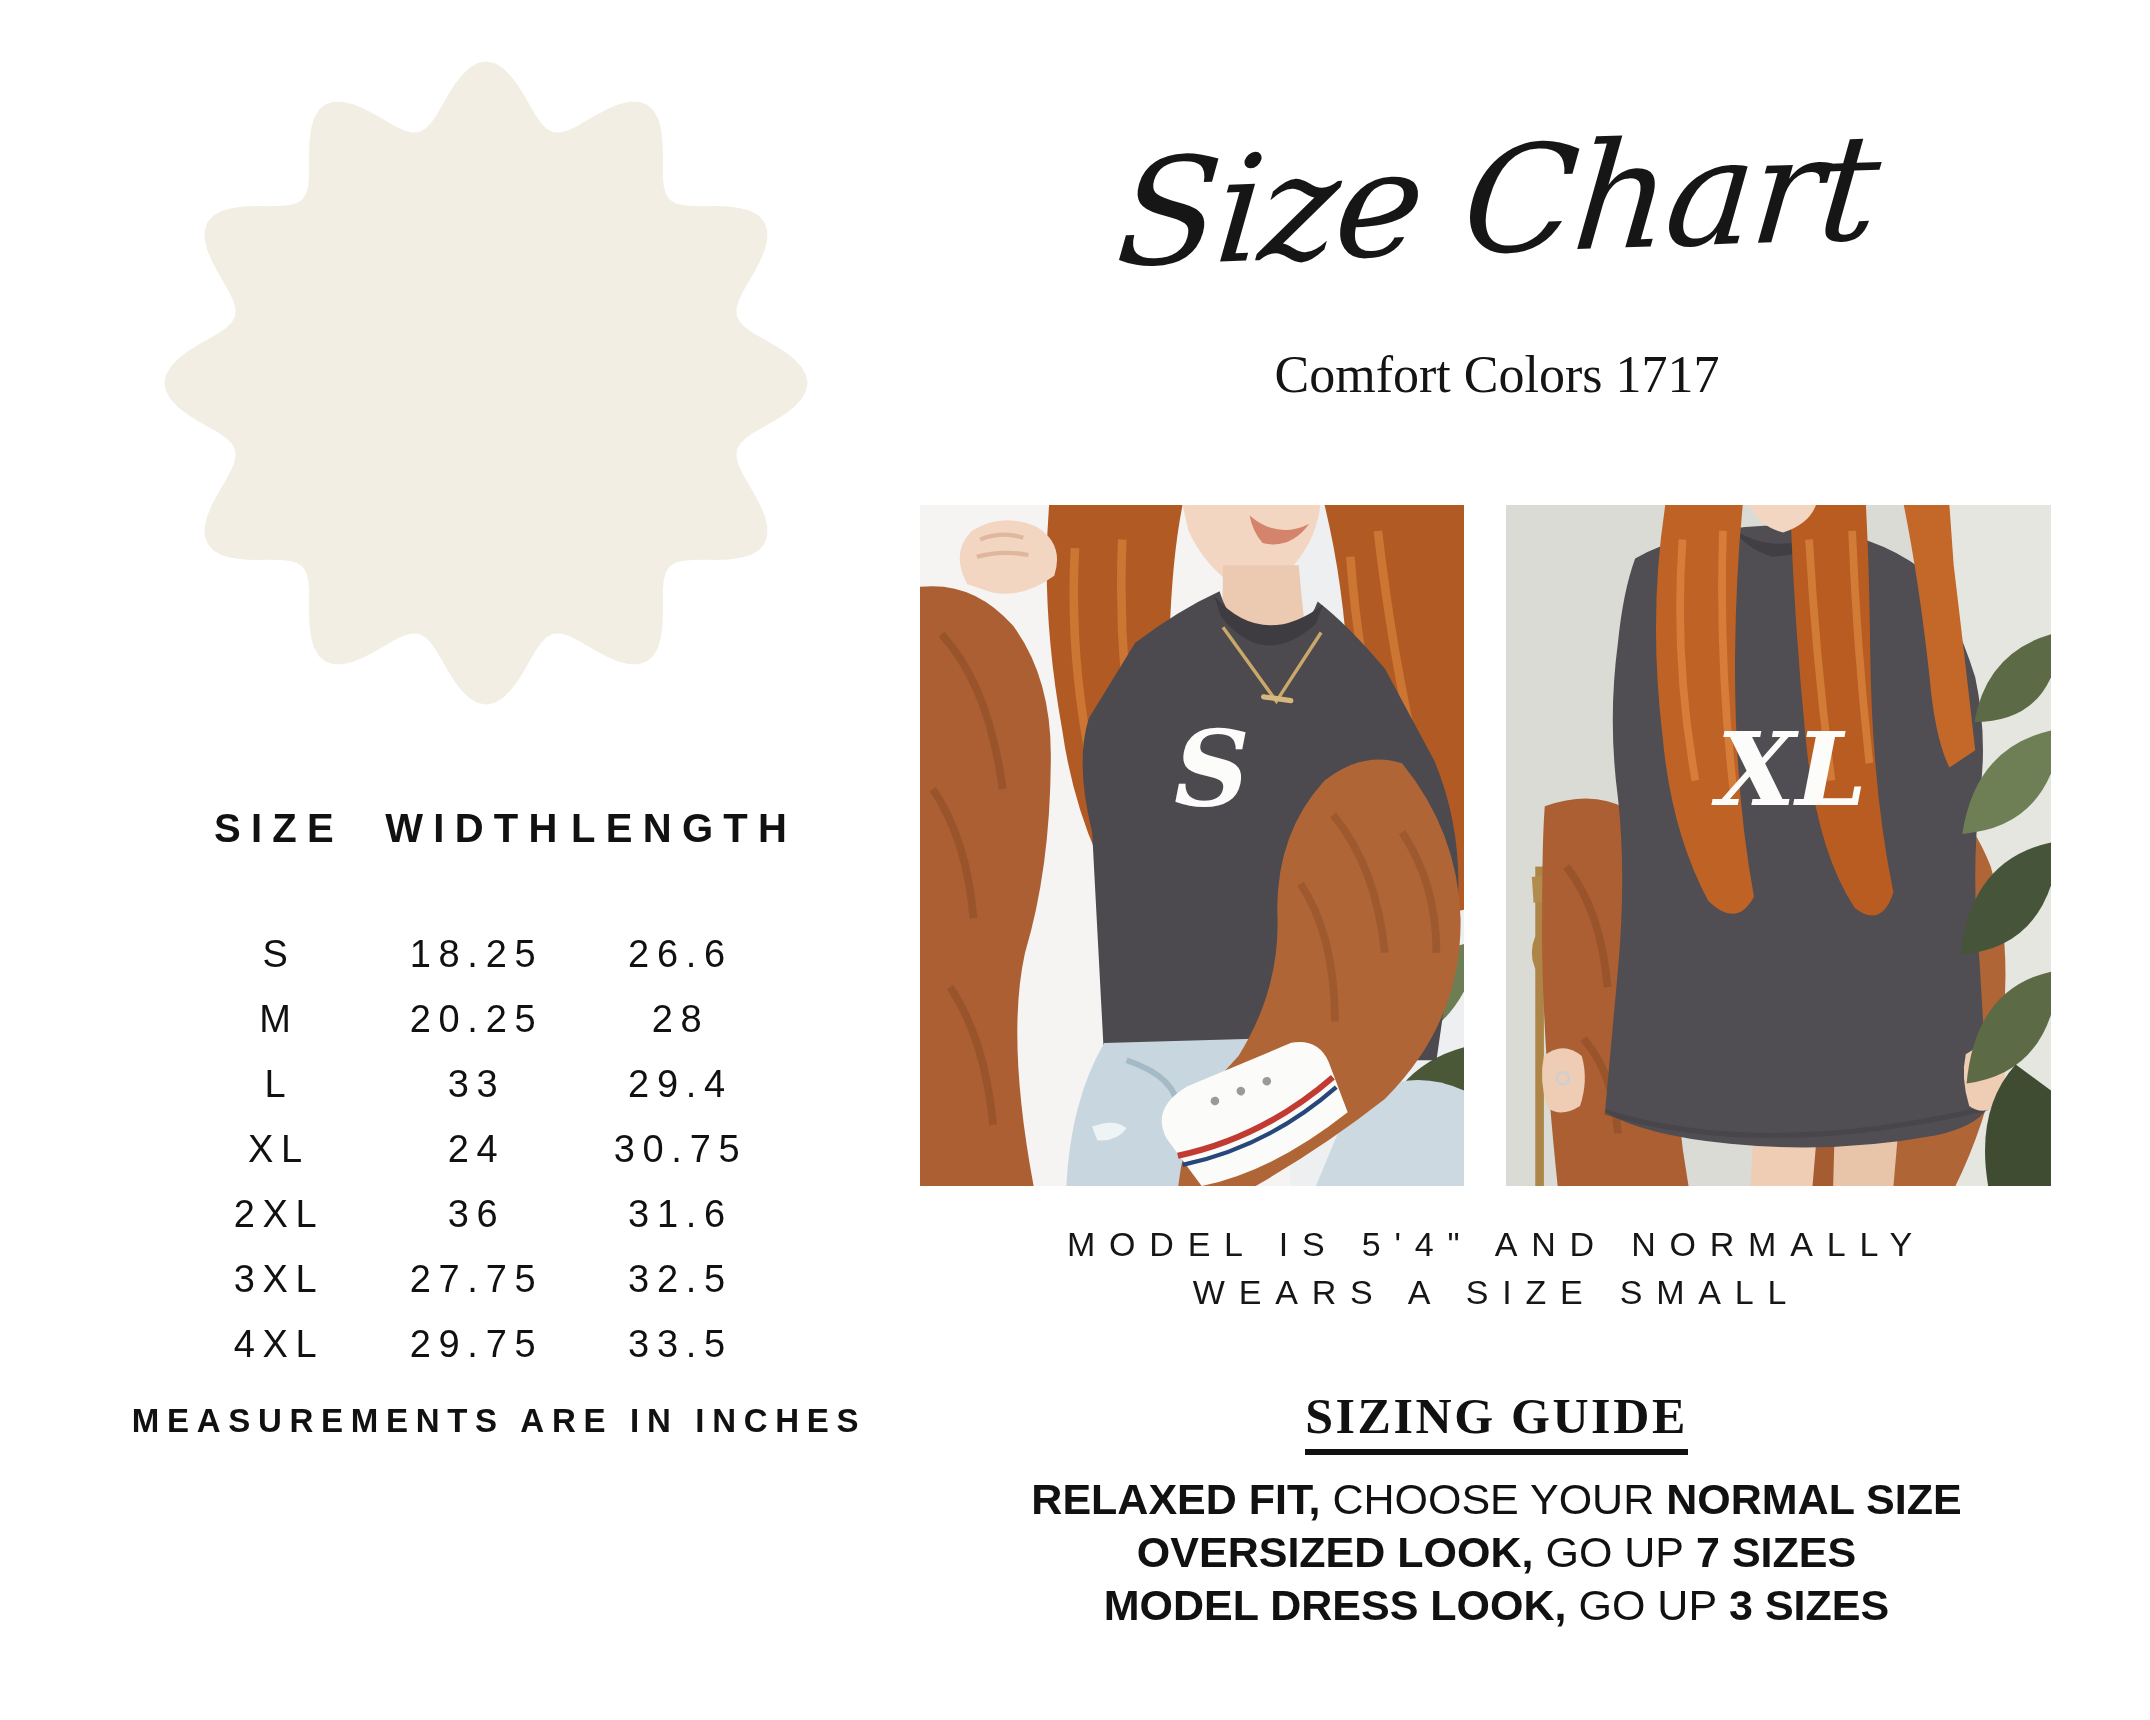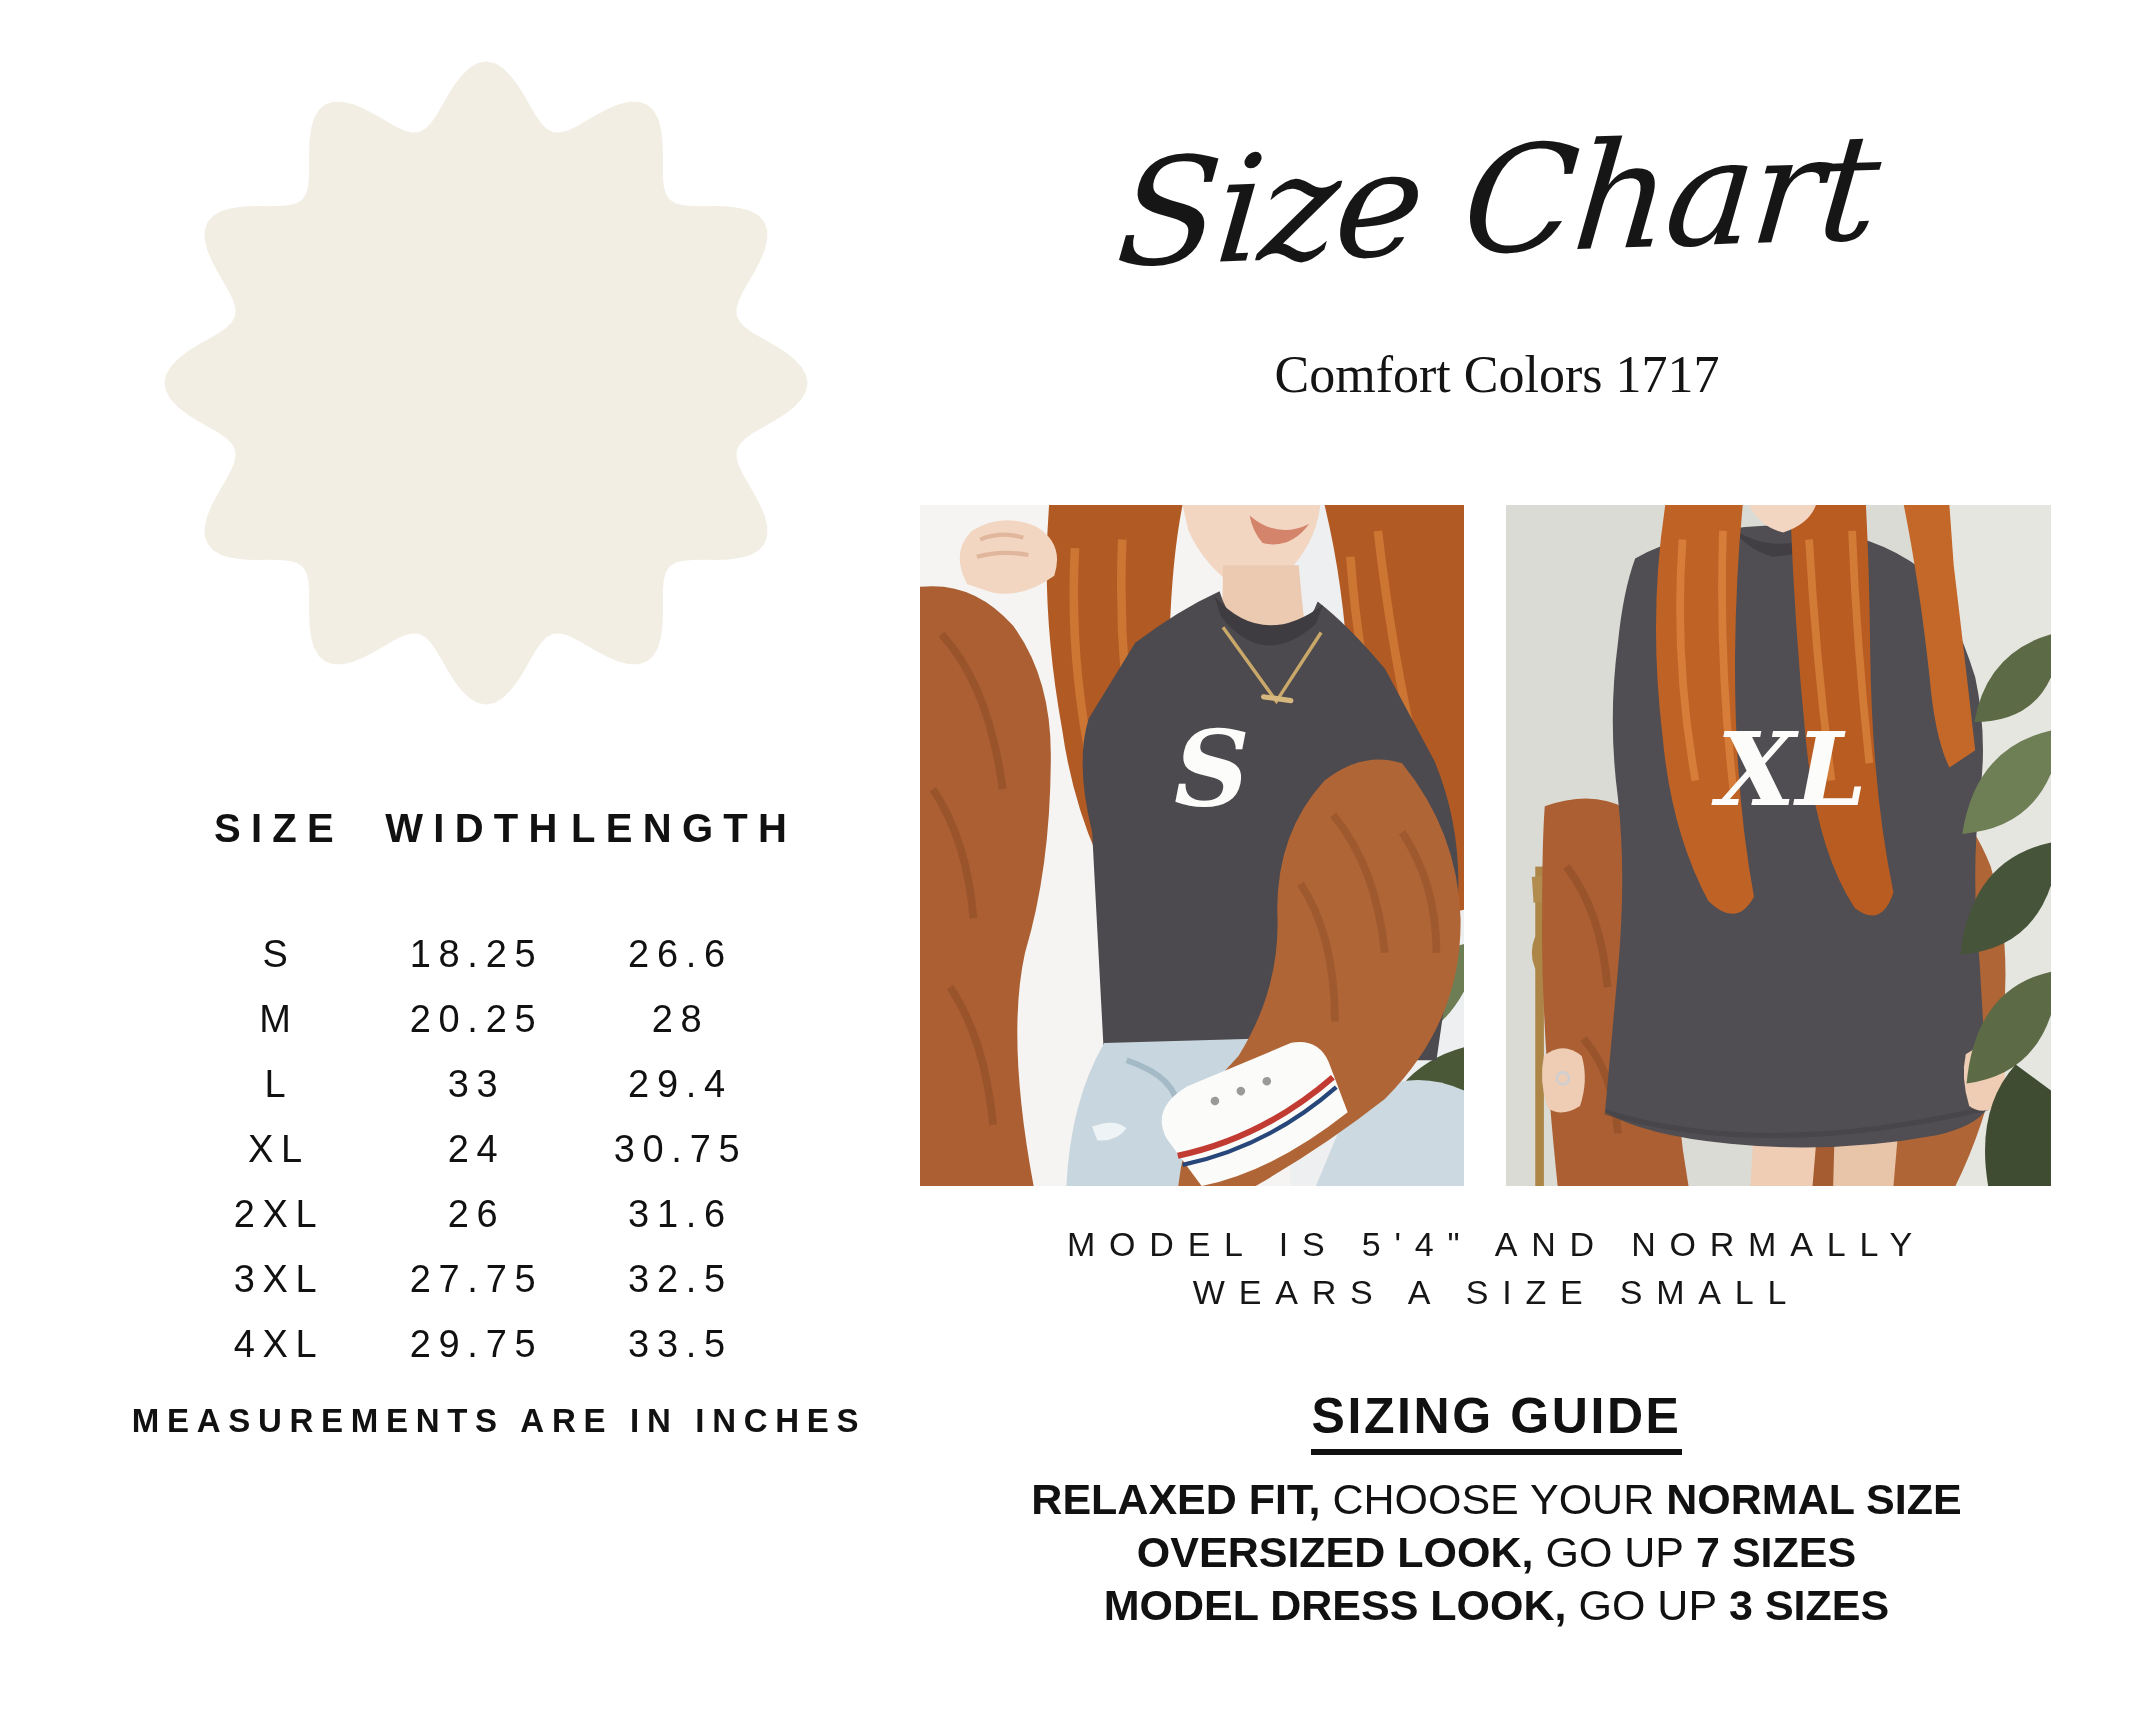--- a/index.html
+++ b/index.html
@@ -36,21 +36,21 @@
   .tbody .trow{height:65px;align-items:center;font-size:38px;font-weight:400;letter-spacing:7.7px;}
   .tbody .trow:first-child{margin-top:72px;}
   .tbody .trow span{align-self:center;}
 
   .measure-note{position:absolute;left:129px;top:1402px;width:740px;text-align:center;
     font-weight:bold;font-size:33px;letter-spacing:7.7px;color:#111;}
 
   
   .sizing-guide{position:absolute;left:989px;top:1387px;width:1015px;text-align:center;}
   .guide-heading{display:inline-block;font-weight:bold;font-size:50px;letter-spacing:2.6px;
-    border-bottom:6.9px solid #111;padding-bottom:4.3px;color:#111;}
+    border-bottom:6.9px solid #111;padding-bottom:4.3px;color:#111;font-family:Liberation Serif, serif;}
   .guide-lines{margin-top:19px;display:flex;flex-direction:column;gap:3px;}
   .gline{display:flex;justify-content:center;align-items:baseline;gap:12px;
     font-size:43px;line-height:50px;white-space:nowrap;}
   .gline .b{font-weight:bold;}
   .gline .m{font-weight:400;}
 </style>
 </head>
 <body>
 
 <div class="canvas">
@@ -207,21 +207,21 @@
         <span class="c1">33</span>
         <span class="c2">29.4</span>
       </div>
       <div class="trow">
         <span class="c0">XL</span>
         <span class="c1">24</span>
         <span class="c2">30.75</span>
       </div>
       <div class="trow">
         <span class="c0">2XL</span>
-        <span class="c1">26</span>
+        <span class="c1">36</span>
         <span class="c2">31.6</span>
       </div>
       <div class="trow">
         <span class="c0">3XL</span>
         <span class="c1">27.75</span>
         <span class="c2">32.5</span>
       </div>
       <div class="trow">
         <span class="c0">4XL</span>
         <span class="c1">29.75</span>

